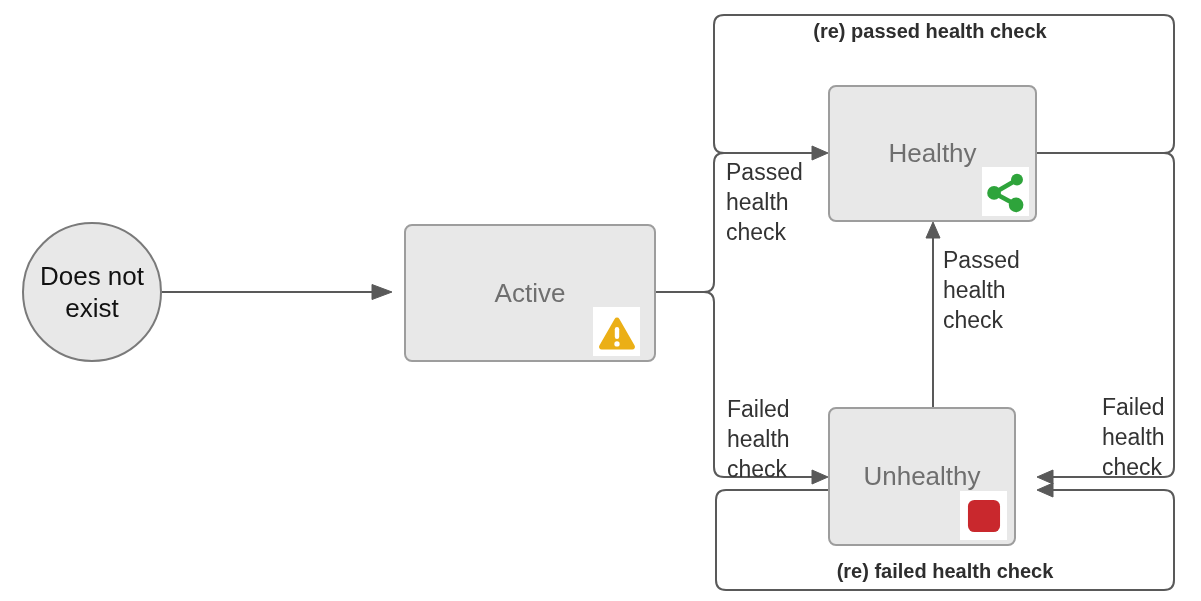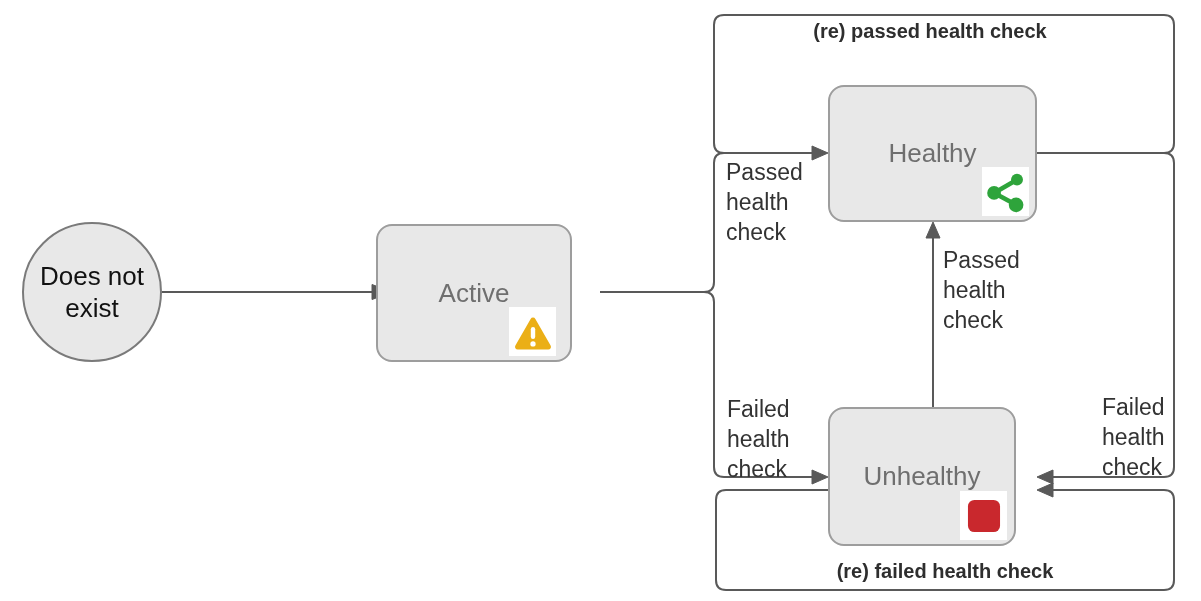--- a/index.html
+++ b/index.html
@@ -8,21 +8,21 @@
     --warning:#ebaf16; --healthy-green:#2ea43b; --unhealthy-red:#c9282d;
     --icon-bg:#ffffff; --background:#ffffff;
   }
   *{margin:0;padding:0;box-sizing:border-box;}
   body{background:var(--background);font-family:"Liberation Sans",sans-serif;}
   .canvas{position:relative;width:1201px;height:601px;background:var(--background);overflow:hidden;}
   .edges{position:absolute;left:0;top:0;width:1201px;height:601px;}
   .edges path{stroke:var(--edge);stroke-width:2;fill:none;}
   .edges polygon{fill:var(--edge);stroke:var(--edge);stroke-width:1;}
   .node{position:absolute;display:flex;align-items:center;justify-content:center;}
-  .box{background:var(--node-fill);border:2px solid var(--node-border);border-radius:16px;}
+  .box{background:var(--node-fill);border:2px solid var(--node-border);border-radius:8px;}
   .circle{background:var(--node-fill);border:2px solid var(--circle-border);border-radius:50%;}
   .box-label{color:var(--node-label);font-size:26px;text-align:center;}
   .circle-label{color:#111111;font-size:26px;line-height:1.25;text-align:center;white-space:pre-line;}
   .icon-badge{position:absolute;right:8px;bottom:4px;width:47px;height:49px;background:var(--icon-bg);
     display:flex;align-items:center;justify-content:center;}
   .warning-fill{fill:var(--warning);}
   .share-stroke{stroke:var(--healthy-green);}
   .share-fill{fill:var(--healthy-green);}
   .stop-fill{fill:var(--unhealthy-red);}
   .edge-label{position:absolute;font-weight:normal;font-size:23px;line-height:1.3;color:var(--label);white-space:pre-line;}
@@ -68,21 +68,21 @@
       <path d="M933 407 V238"></path>
       <polygon points="926,238 933,222 940,238"></polygon>
     </g>
   </svg>
 
   <div class="node circle" style="left:22px;top:222px;width:140px;height:140px;">
     <span class="circle-label">Does not
 exist</span>
   </div>
 
-  <div class="node box" style="left:376px;top:224px;width:196px;height:138px;">
+  <div class="node box" style="left:404px;top:224px;width:252px;height:138px;">
     <span class="box-label">Active</span>
     <span class="icon-badge" style="right:14px;">
       <svg width="44" height="44" viewBox="0 0 48 48" aria-hidden="true">
         <path class="warning-fill" d="M21.4 9.8 L4.8 38.6 a3 3 0 0 0 2.6 4.5 h33.2 a3 3 0 0 0 2.6 -4.5 L26.6 9.8 a3 3 0 0 0 -5.2 0 Z"></path>
         <rect x="21.6" y="18.5" width="4.8" height="13" rx="2.4" fill="#ffffff"></rect>
         <circle cx="24" cy="37" r="2.9" fill="#ffffff"></circle>
       </svg>
     </span>
   </div>
 

